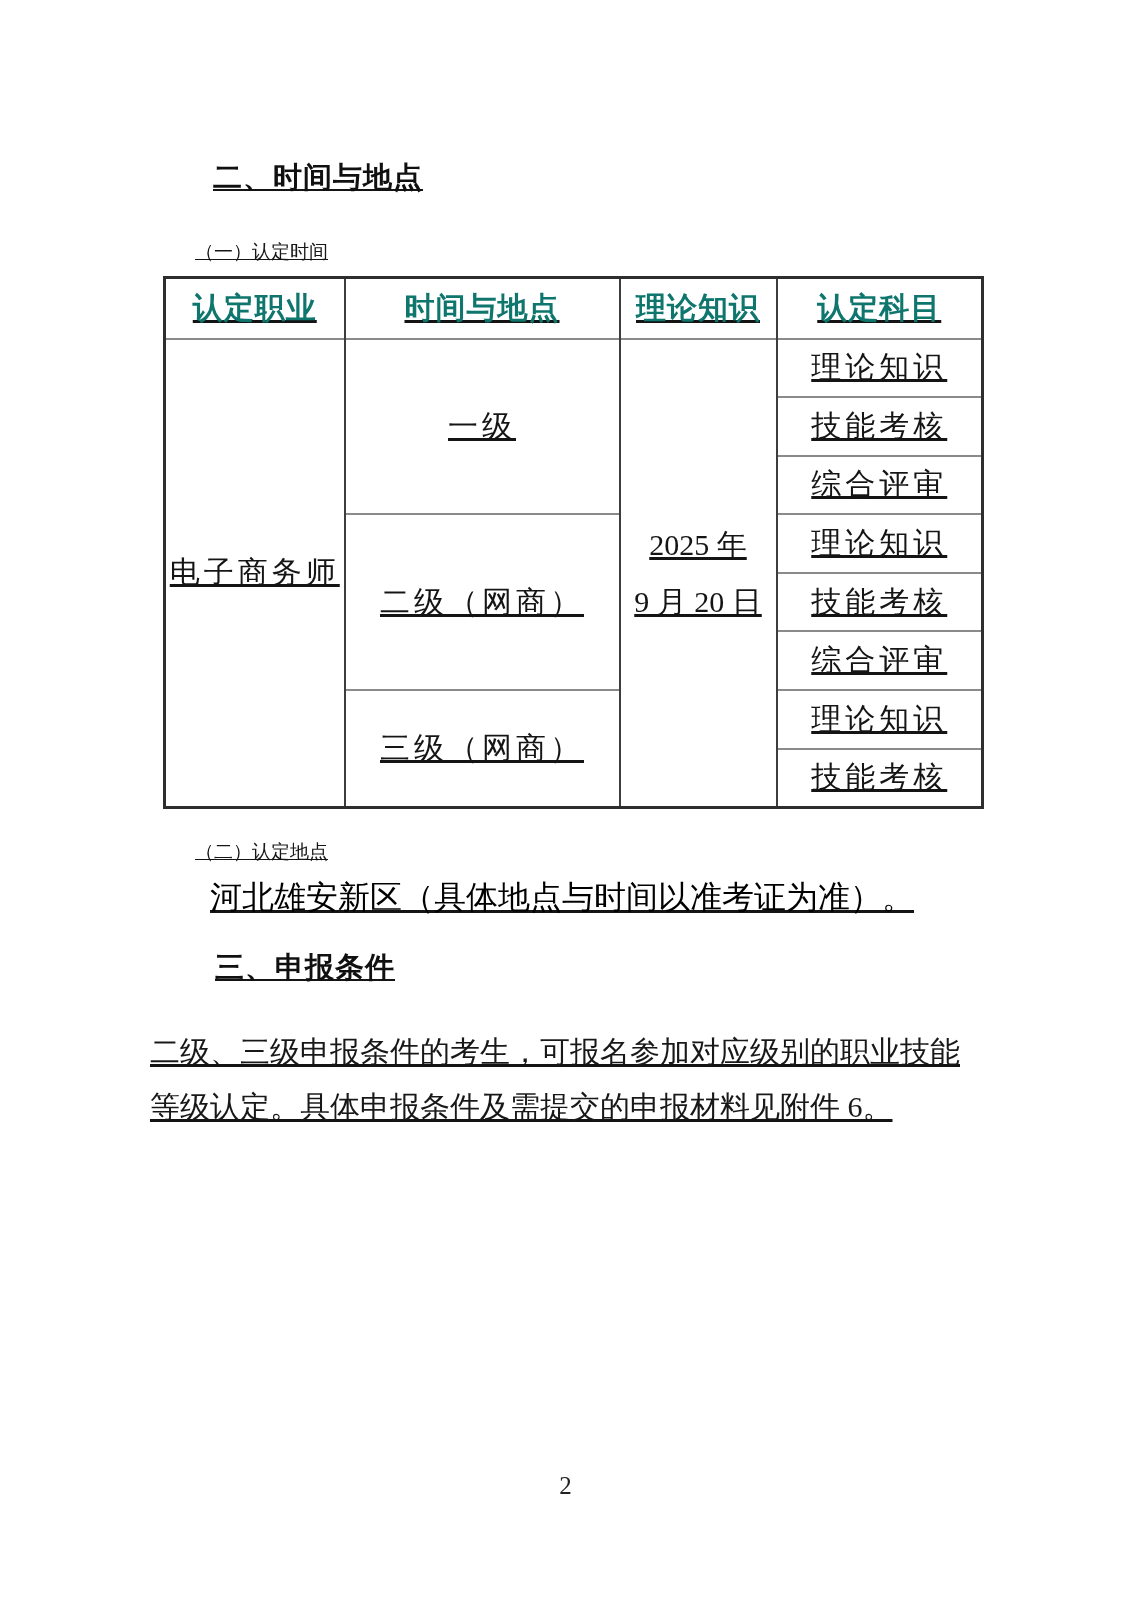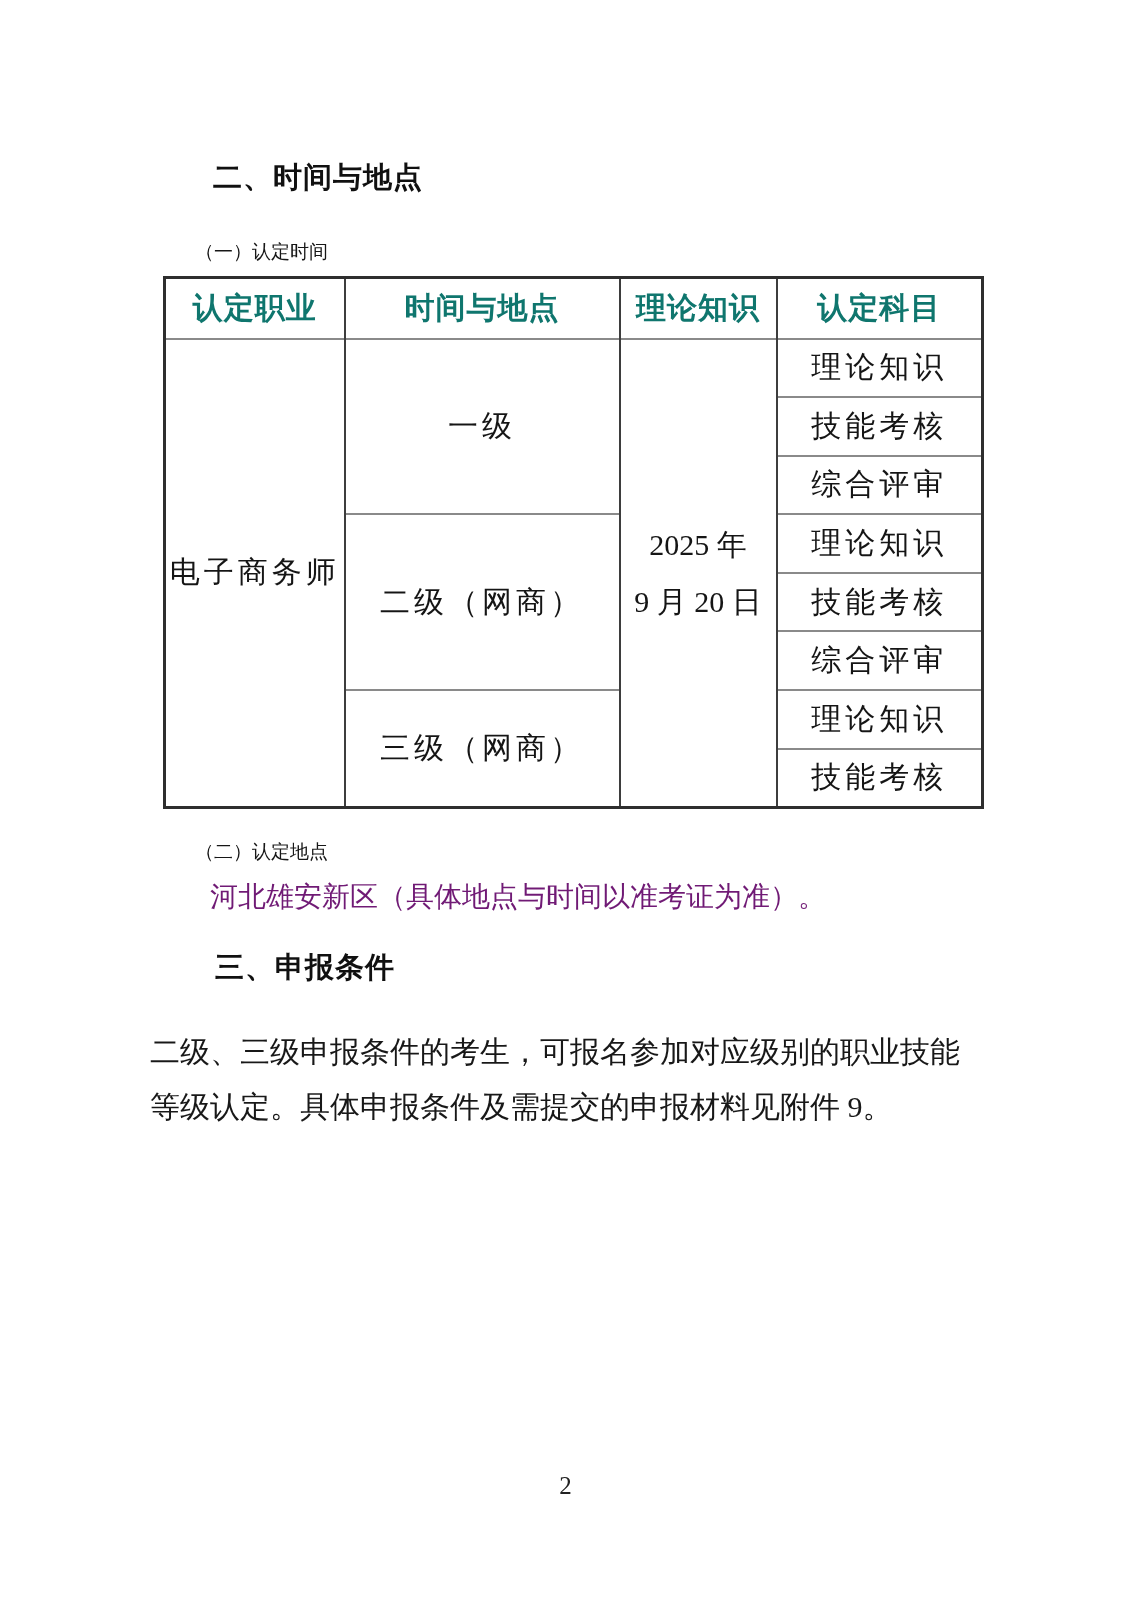--- a/index.html
+++ b/index.html
@@ -10,20 +10,21 @@
     height: 1600px;
     margin: 0 auto;
     background: #ffffff;
     overflow: hidden;
     color: #141414;
     font-family: "Liberation Serif", "DejaVu Serif", serif;
   }
   .content {
     padding-left: 150px;
     padding-right: 120px;
+    text-decoration: underline;
   }
   .sec-heading {
     font-family: "DejaVu Sans", "Liberation Sans", sans-serif;
     font-weight: bold;
     font-size: 29px;
     line-height: 38px;
     letter-spacing: 1px;
     color: #101010;
   }
   .sec-heading.first {
@@ -70,24 +71,24 @@
     letter-spacing: 1px;
     border-top: none;
     color: #0f766e;
   }
   .cert-table tbody tr { height: 58.6px; }
   .cert-table td { letter-spacing: 4px; }
   .cert-table td.date-cell { letter-spacing: 0; line-height: 57px; }
 
   .loc-line {
     margin-top: 13px;
-    font-size: 28px;
+    font-size: 32px;
     line-height: 32px;
     padding-left: 60px;
-    color: #701a75;
+    color: #000000;
   }
   .sec-heading.third {
     margin-top: 35px;
     padding-left: 65px;
   }
   .para {
     margin-top: 38px;
     font-size: 30px;
     line-height: 55px;
     color: #181818;
@@ -167,19 +168,19 @@
     </table>
 
     <div class="sub-heading sub2">（二）认定地点</div>
 
     <div class="loc-line">河北雄安新区（具体地点与时间以准考证为准）。</div>
 
     <div class="sec-heading third">三、申报条件</div>
 
     <div class="para">
       <div class="line">二级、三级申报条件的考生，可报名参加对应级别的职业技能</div>
-      <div class="line">等级认定。具体申报条件及需提交的申报材料见附件 9。</div>
+      <div class="line">等级认定。具体申报条件及需提交的申报材料见附件 6。</div>
     </div>
 
   </div>
 
   <div class="page-number">2</div>
 </div>
 
 </body></html>

